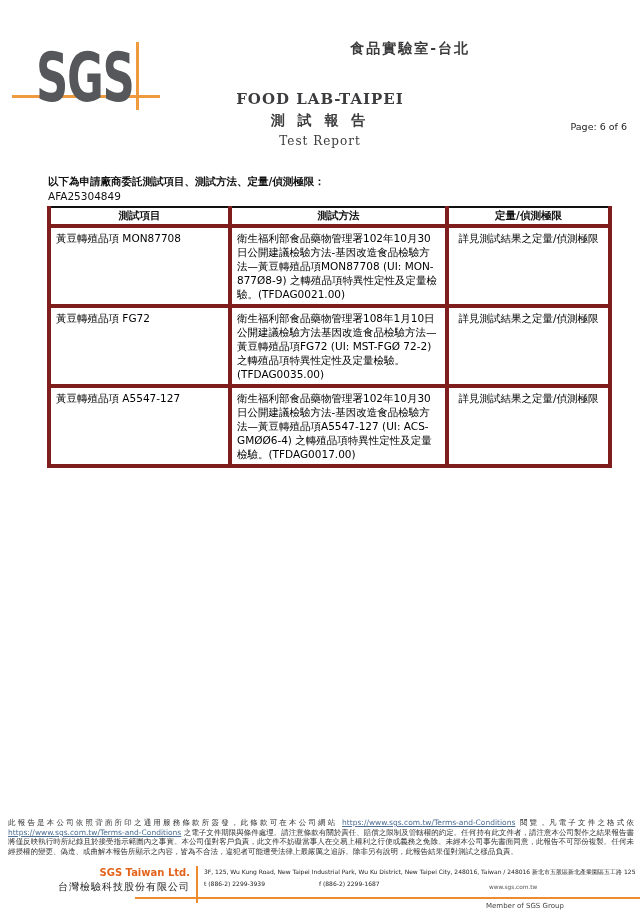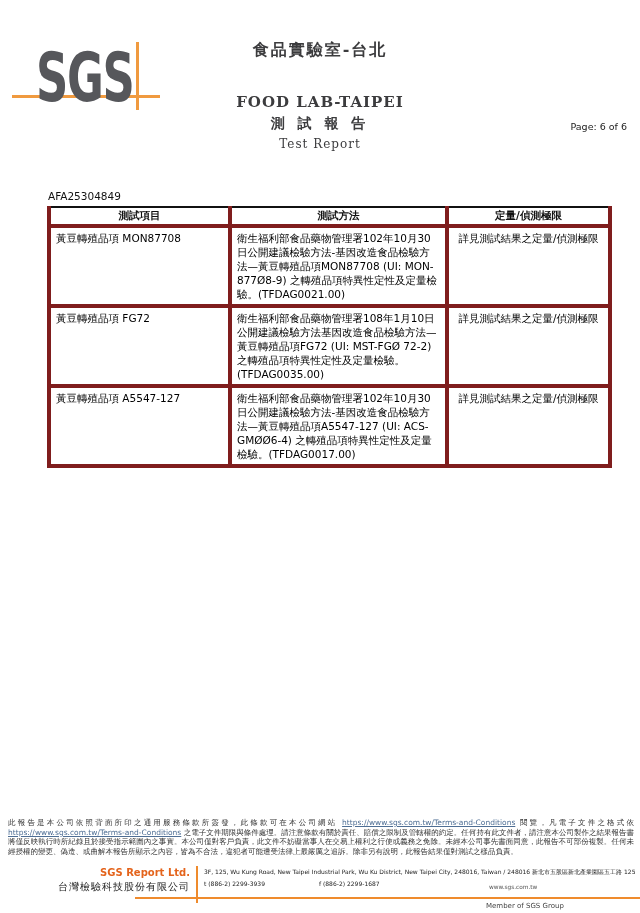--- a/index.html
+++ b/index.html
@@ -21,21 +21,21 @@
     font-family: "DejaVu Sans", sans-serif;
     font-weight: bold; font-size: 68px; line-height: 1;
     letter-spacing: -2px; color: #56575b;
     transform: scaleX(0.66); transform-origin: left top;
     z-index: 2;
   }
   .logo-hline { position: absolute; left: 12px; top: 95px; width: 148px; height: 2.5px; background: #f09a3f; z-index: 1; }
   .logo-vline { position: absolute; left: 136px; top: 42px; width: 2.5px; height: 68px; background: #f09a3f; z-index: 3; }
   
   .header-titles { position: absolute; left: 170px; top: 40px; width: 300px; text-align: center; color: #3c3c3e; font-family: "DejaVu Serif", serif; }
-  .ht-zh1 { font-size: 16px; font-weight: bold; letter-spacing: 2px; margin-bottom: 20px; }
+  .ht-zh1 { font-size: 14px; font-weight: bold; letter-spacing: 2px; margin-bottom: 20px; text-align: right; }
   .ht-en1 { font-size: 15px; font-weight: bold; letter-spacing: 1px; margin-bottom: 4px; margin-top: 32px; }
   .ht-zh2 { font-size: 14px; font-weight: bold; letter-spacing: 4px; margin-bottom: 4px; }
   .ht-en2 { font-size: 12px; font-weight: normal; letter-spacing: 1px; }
   .page-label { position: absolute; right: 13px; top: 121px; font-size: 9.5px; color: #222; }
   
   .intro { position: absolute; left: 48px; top: 175px; font-family: "DejaVu Serif", serif; font-weight: bold; font-size: 10.5px; color: #111; }
   .report-no { position: absolute; left: 48px; top: 190px; font-size: 10.5px; color: #111; }
   
   table.items { position: absolute; left: 47px; top: 206px; width: 561px; border-collapse: collapse; table-layout: fixed; }
   table.items th, table.items td { border: 4px solid #7f1d1d; }
@@ -79,20 +79,21 @@
 
   <div class="header-titles">
     <div class="ht-zh1">食品實驗室-台北</div>
     <div class="ht-en1">FOOD LAB-TAIPEI</div>
     <div class="ht-zh2">測 試 報 告</div>
     <div class="ht-en2">Test Report</div>
   </div>
 
   <div class="page-label">Page: 6 of 6</div>
 
+  <div class="intro">以下為申請廠商委託測試項目、測試方法、定量/偵測極限：</div>
   <div class="report-no">AFA25304849</div>
 
   <table class="items">
     <colgroup>
       <col class="col-item">
         <col class="col-method">
         <col class="col-limit">
     </colgroup>
     <thead>
       <tr>
@@ -115,21 +116,21 @@
       <tr>
         <td>黃豆轉殖品項 A5547-127</td>
         <td>衛生福利部食品藥物管理署102年10月30日公開建議檢驗方法-基因改造食品檢驗方法—黃豆轉殖品項A5547-127 (UI: ACS-GMØØ6-4) 之轉殖品項特異性定性及定量檢驗。(TFDAG0017.00)</td>
         <td class="limit-cell">詳見測試結果之定量/偵測極限</td>
       </tr>
     </tbody>
   </table>
 
   <div class="legal"><span>此報告是本公司依照背面所印之通用服務條款所簽發，此條款可在本公司網站 </span><a href="#">https://www.sgs.com.tw/Terms-and-Conditions</a><span> 閱覽，凡電子文件之格式依 </span><a href="#">https://www.sgs.com.tw/Terms-and-Conditions</a><span> 之電子文件期限與條件處理。請注意條款有關於責任、賠償之限制及管轄權的約定。任何持有此文件者，請注意本公司製作之結果報告書將僅反映執行時所紀錄且於接受指示範圍內之事實。本公司僅對客戶負責，此文件不妨礙當事人在交易上權利之行使或義務之免除。未經本公司事先書面同意，此報告不可部份複製。任何未經授權的變更、偽造、或曲解本報告所顯示之內容，皆為不合法，違犯者可能遭受法律上最嚴厲之追訴。除非另有說明，此報告結果僅對測試之樣品負責。</span></div>
 
-  <div class="co-name-en">SGS Report Ltd.</div>
+  <div class="co-name-en">SGS Taiwan Ltd.</div>
   <div class="co-name-zh">台灣檢驗科技股份有限公司</div>
   <div class="co-vline"></div>
   <div class="co-address">3F, 125, Wu Kung Road, New Taipei Industrial Park, Wu Ku District, New Taipei City, 248016, Taiwan / 248016 新北市五股區新北產業園區五工路 125 號 3 樓</div>
   <div class="co-phones">
     <span>t (886-2) 2299-3939</span>
     <span class="fax">f (886-2) 2299-1687</span>
   </div>
   <div class="co-site">www.sgs.com.tw</div>
   <div class="co-hline"></div>
   <div class="co-member">Member of SGS Group</div>

